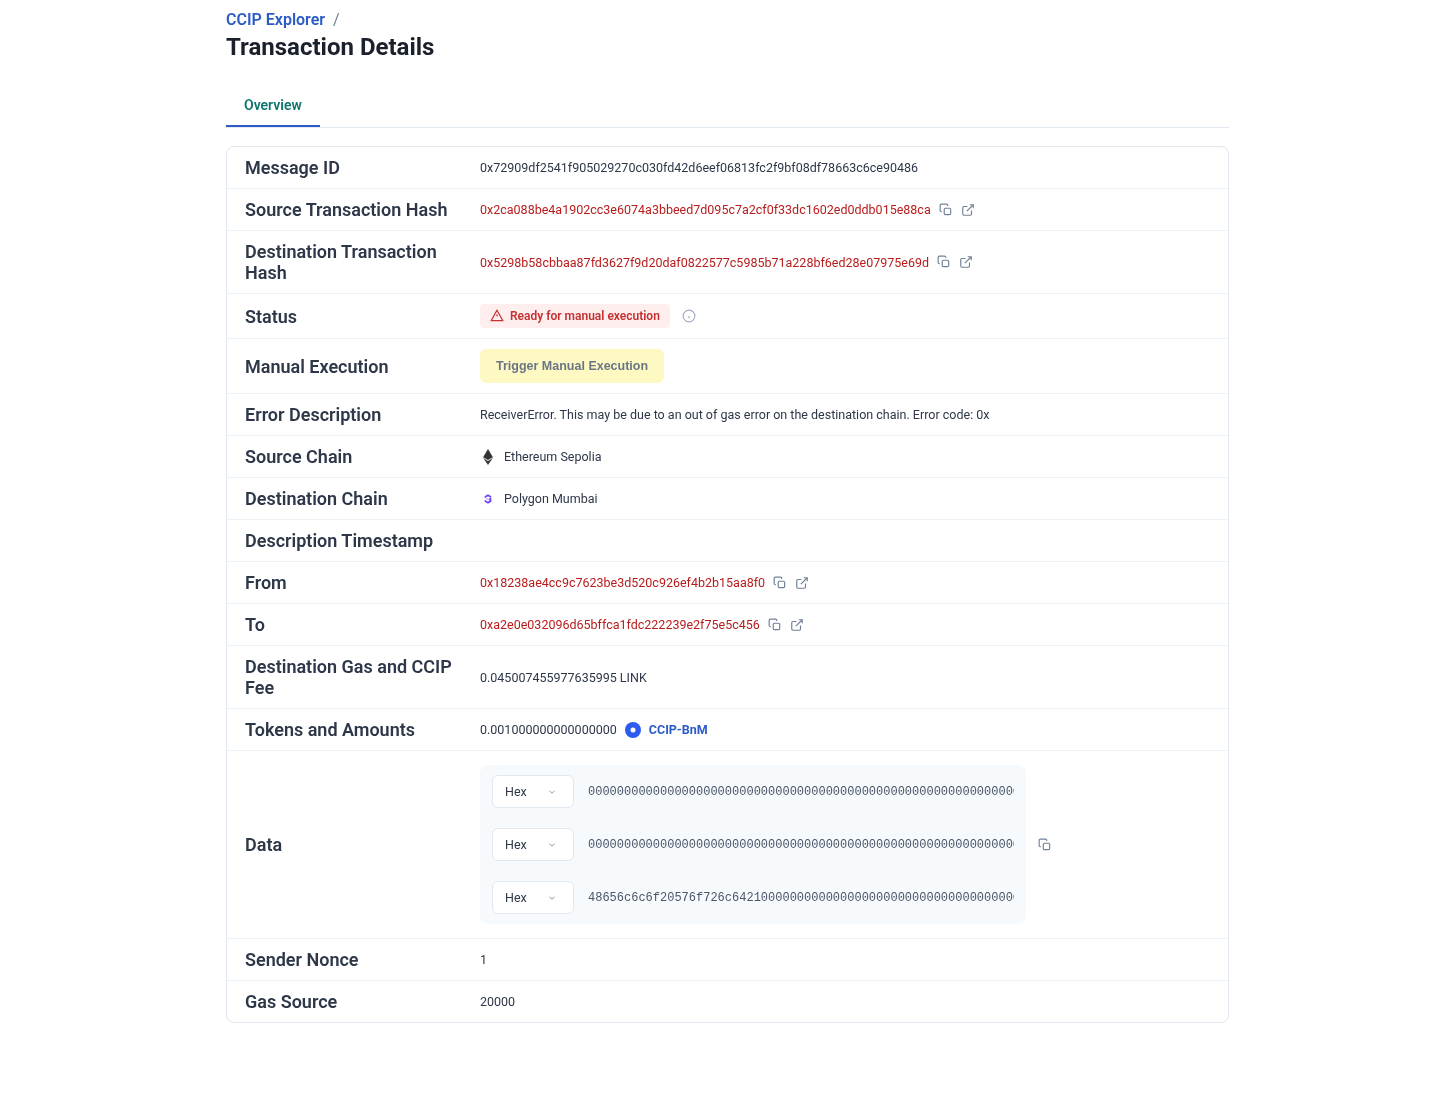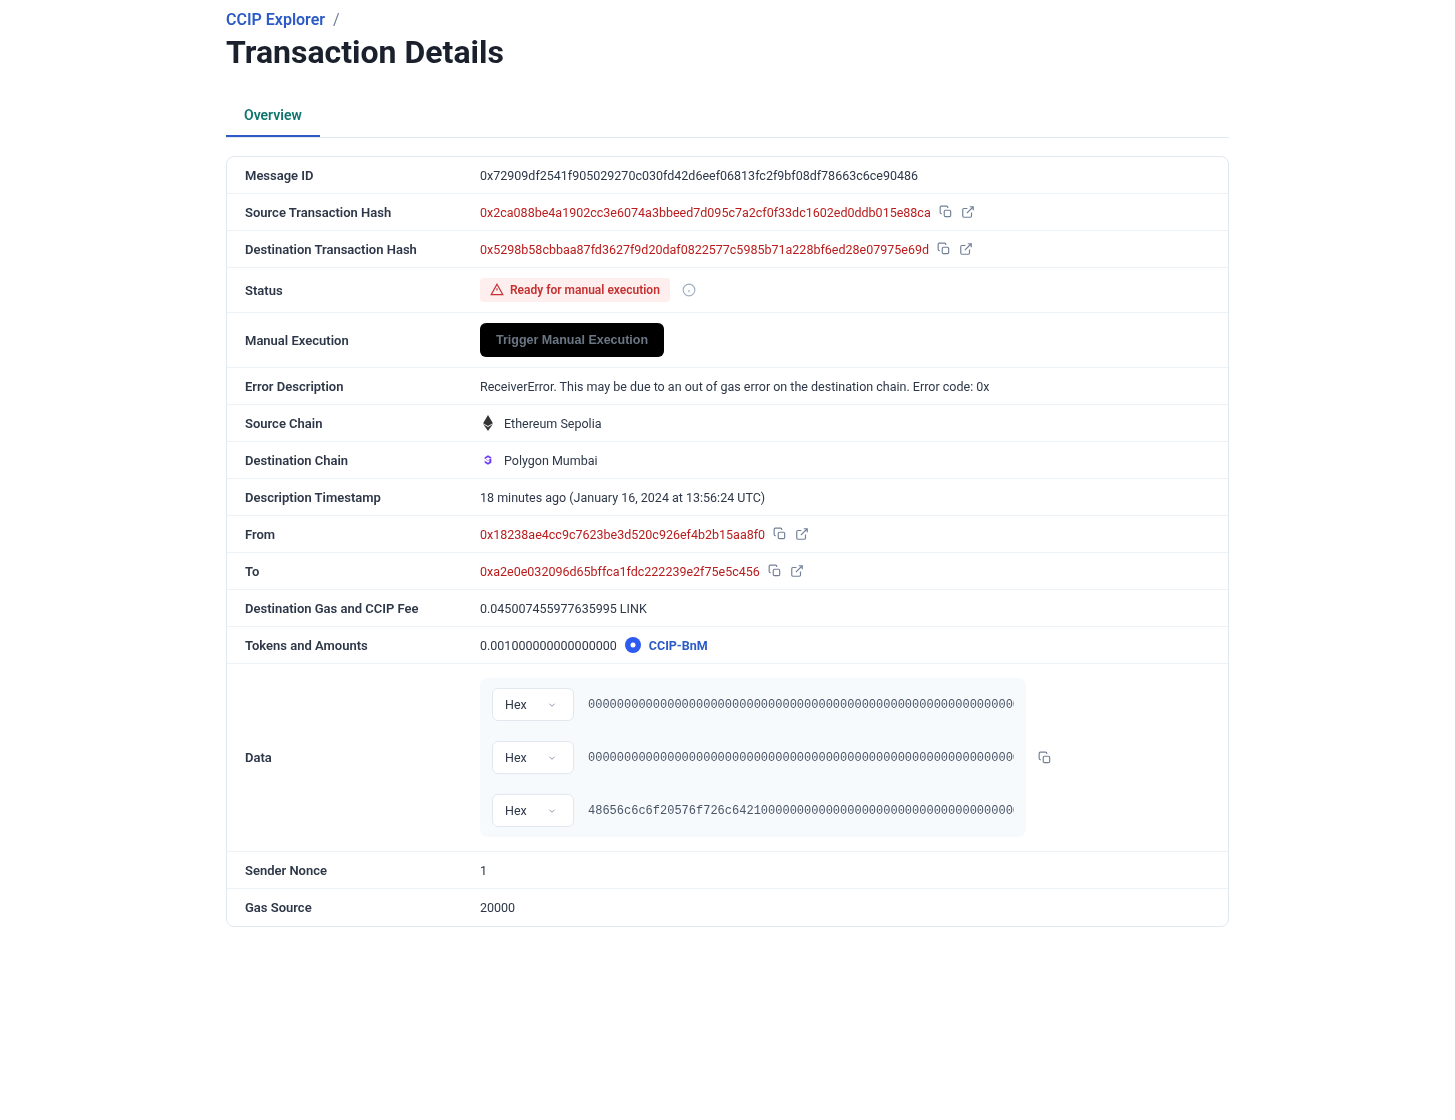--- a/index.html
+++ b/index.html
@@ -21,21 +21,21 @@
 .breadcrumb a {
   color: #2c5bc7;
   text-decoration: none;
   font-weight: 600;
 }
 .breadcrumb .sep {
   color: #718096;
   margin-left: 4px;
 }
 .page-title {
-  font-size: 32px;
+  font-size: 24px;
   font-weight: 700;
   color: #1a202c;
   margin-bottom: 24px;
 }
 .tabs {
   border-bottom: 1px solid #e2e8f0;
   margin-bottom: 18px;
 }
 .tab {
   display: inline-block;
@@ -56,21 +56,21 @@
   min-height: 37px;
   align-items: center;
 }
 .row:last-child { border-bottom: none; }
 .row.tall { min-height: 50px; }
 .label {
   width: 253px;
   padding: 10px 18px;
   font-weight: 600;
   color: #2d3748;
-  font-size: 13px;
+  font-size: 18px;
   flex-shrink: 0;
 }
 .value {
   flex: 1;
   padding: 10px 18px 10px 0;
   font-size: 12.5px;
   color: #2d3748;
   display: flex;
   align-items: center;
   gap: 8px;
@@ -102,21 +102,21 @@
   height: 14px;
 }
 .info-icon {
   width: 14px;
   height: 14px;
   color: #a0aec0;
   margin-left: 4px;
 }
 .btn {
   display: inline-block;
-  background: #000000;
+  background: #fef9c3;
   color: #6b7685;
   font-weight: 600;
   font-size: 12.5px;
   padding: 10px 16px;
   border-radius: 6px;
   border: none;
 }
 .chain-icon {
   width: 16px;
   height: 16px;
@@ -297,21 +297,20 @@
             <svg viewBox="0 0 24 24" fill="currentColor">
               <path d="M17 8l-5-3-5 3v3l5-3 5 3v5l-5 3-5-3v-3l5 3 2-1.2V12l-2 1.2-3-1.8v-1l3 1.8 5-3V8z"></path>
             </svg>
           </span>
         <span>Polygon Mumbai</span>
       </div>
     </div>
 
     <div class="row">
       <div class="label">Description Timestamp</div>
-      <div class="value">18 minutes ago (January 16, 2024 at 13:56:24 UTC)</div>
     </div>
 
     <div class="row">
       <div class="label">From</div>
       <div class="value">
         <span class="link-text">0x18238ae4cc9c7623be3d520c926ef4b2b15aa8f0</span>
         <span class="icon">
             <svg viewBox="0 0 24 24" fill="none" stroke="currentColor" stroke-width="2">
               <rect x="9" y="9" width="11" height="11" rx="2"></rect>
               <path d="M5 15H4a2 2 0 01-2-2V4a2 2 0 012-2h9a2 2 0 012 2v1"></path>

